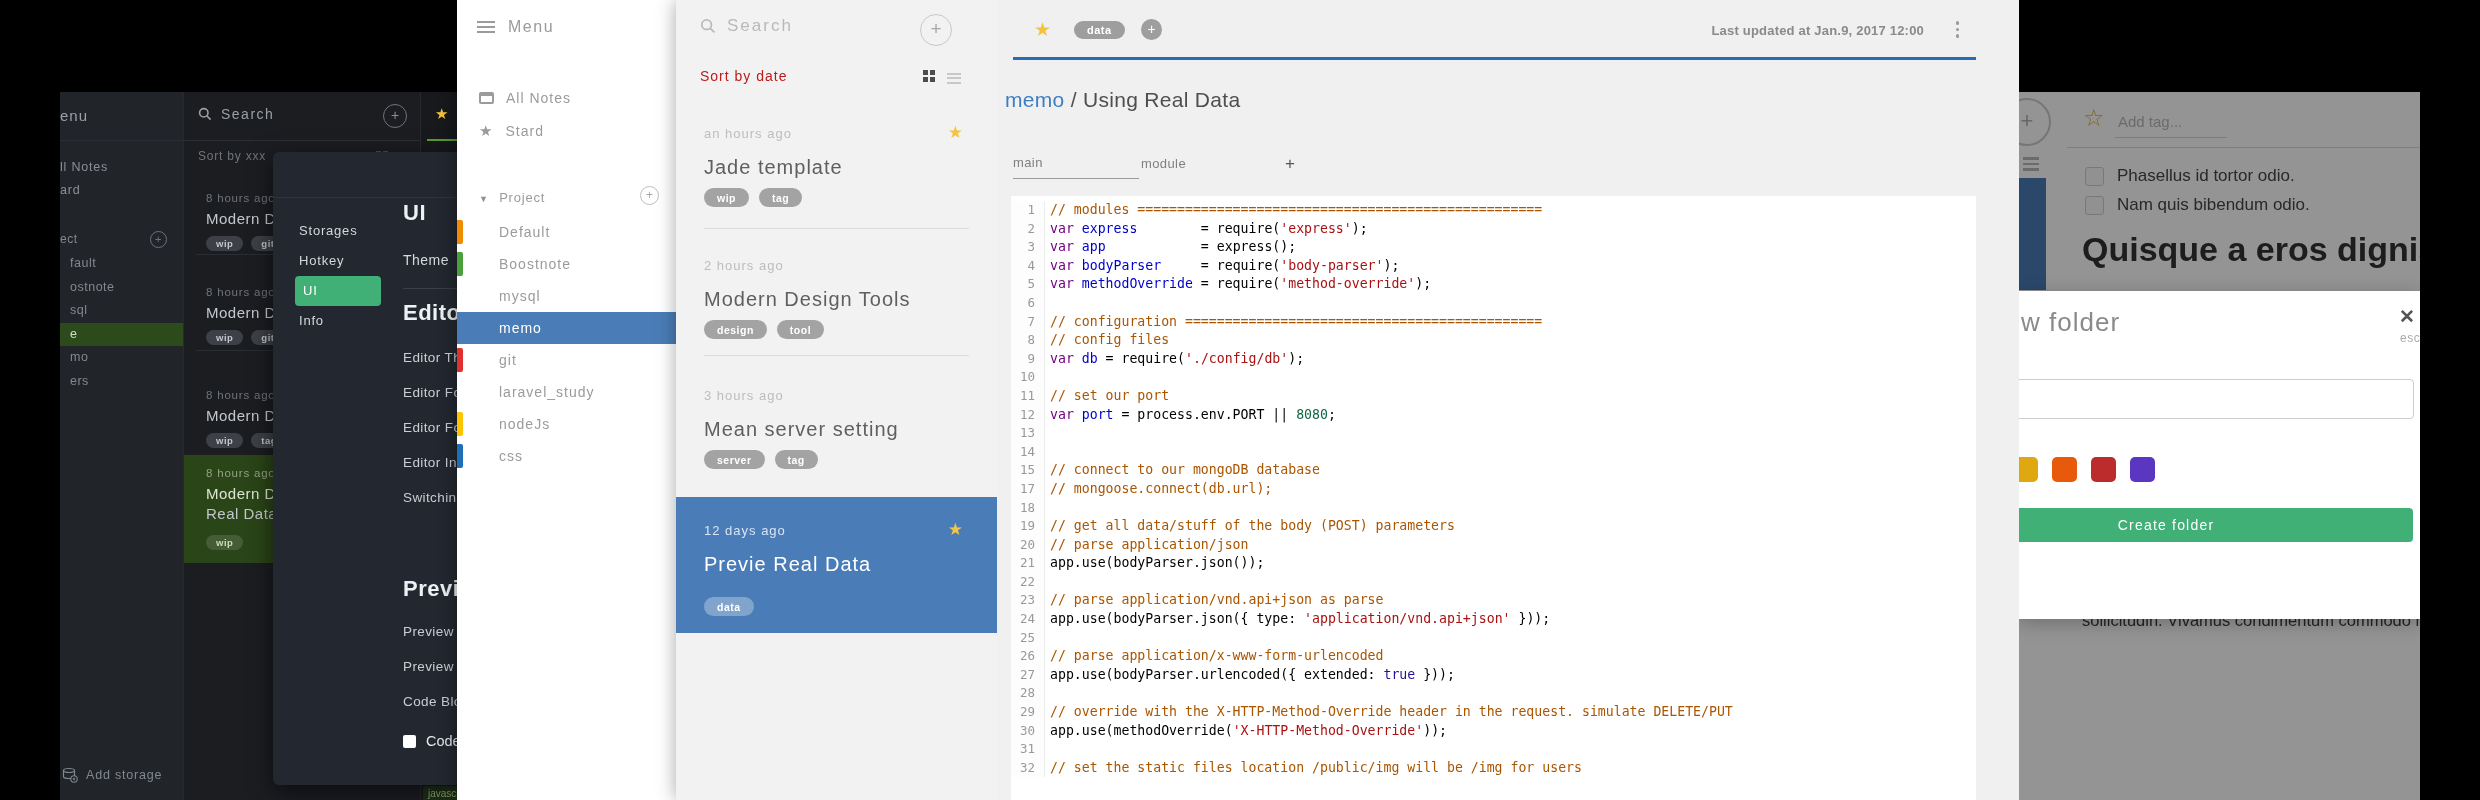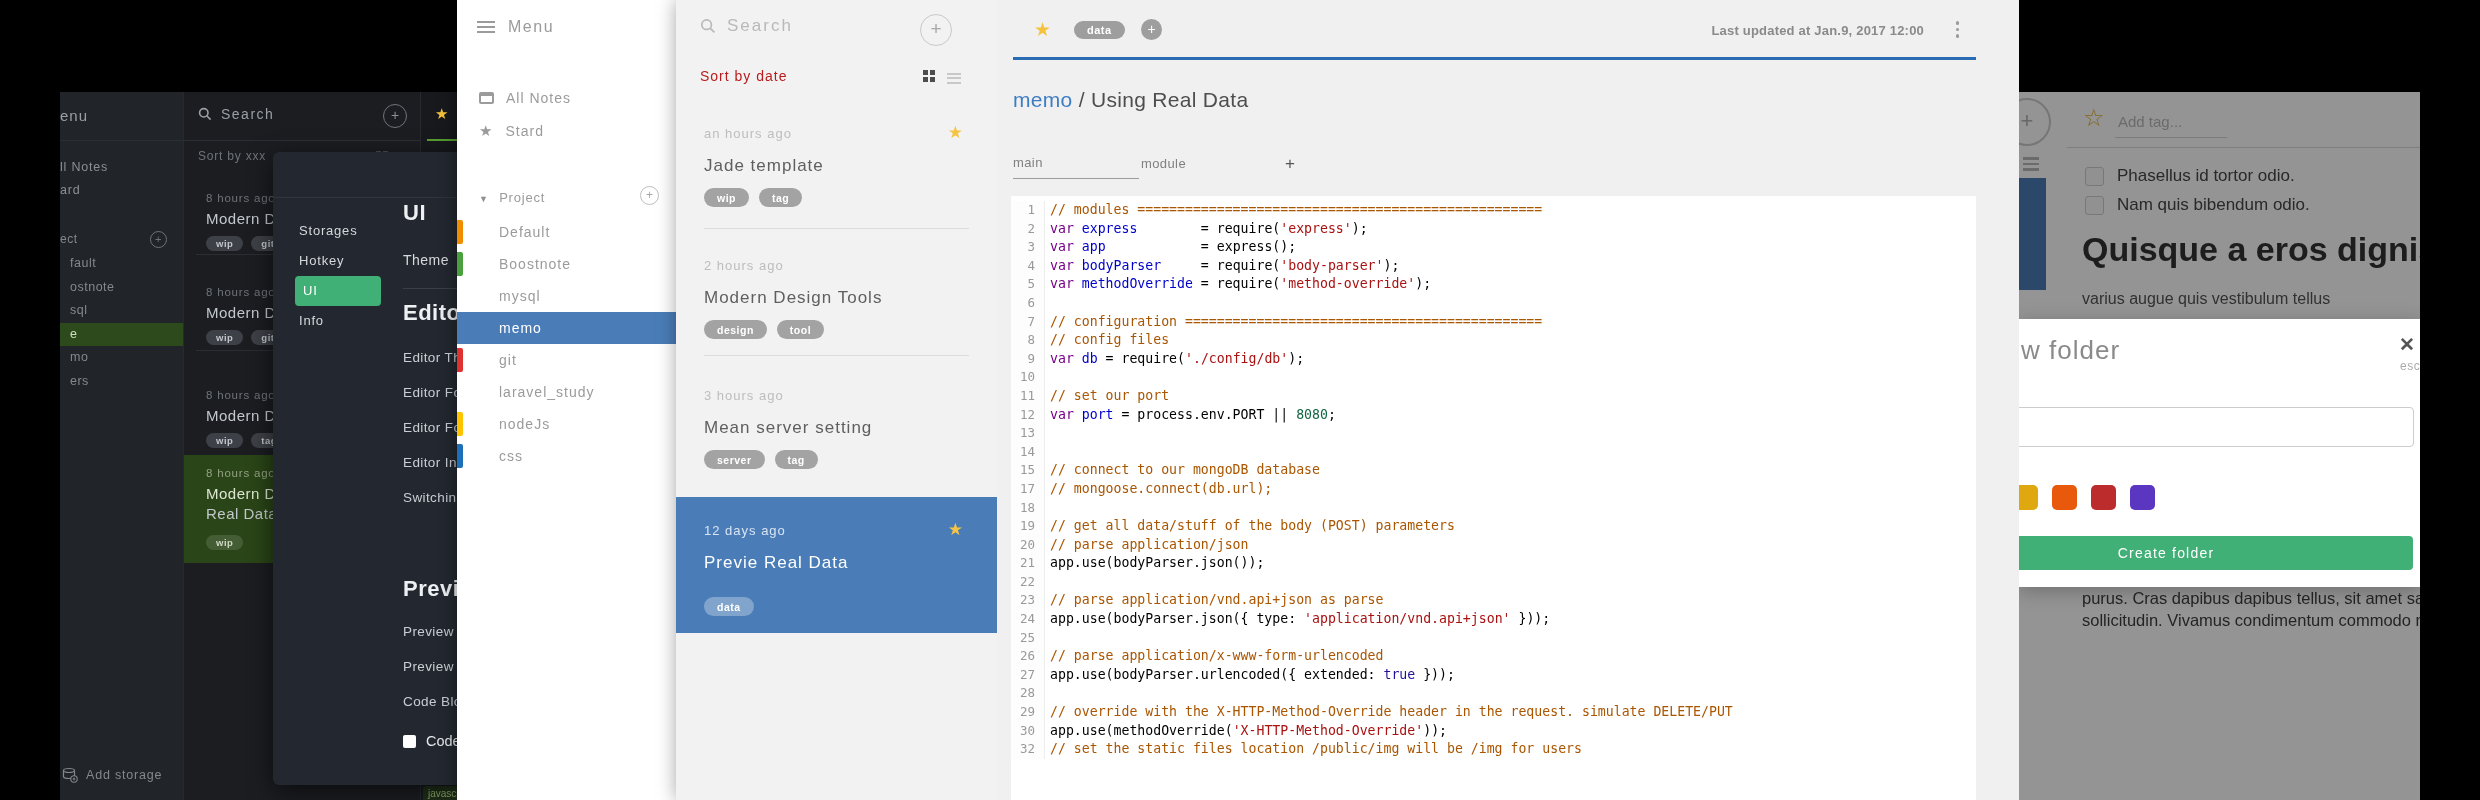--- a/index.html
+++ b/index.html
@@ -83,21 +83,21 @@
   .nl-search{position:absolute;left:24px;top:16px;display:flex;gap:11px;align-items:center;color:#b9b9b9;font-size:17px;letter-spacing:2px}
   .nl-plus{position:absolute;left:244px;top:14px;width:30px;height:30px;border:1.5px solid #c9c9c9;border-radius:50%;
     color:#a9a9a9;font-size:19px;line-height:28px;text-align:center}
   .nl-sort{position:absolute;left:24px;top:68px;color:#b91c1c;font-size:14px;letter-spacing:1px}
   .gridicon{position:absolute;left:247px;top:70px;width:13px;height:13px;display:grid;grid-template-columns:5px 5px;grid-template-rows:5px 5px;gap:2px}
   .gridicon i{background:#4c4c4c}
   .listicon{position:absolute;left:271px;top:70px}
   .listicon span{display:block;width:14px;height:2px;background:#c8c8c8;margin:2.5px 0}
   .w-note{position:absolute;left:0;width:100%;height:128px}
   .w-note .date{position:absolute;left:28px;top:26px;color:#bdbdbd;font-size:13px;letter-spacing:1px}
-  .w-note .title{position:absolute;left:28px;top:56px;color:#5f5f5f;font-size:17px;letter-spacing:1px;white-space:nowrap}
+  .w-note .title{position:absolute;left:28px;top:56px;color:#5f5f5f;font-size:20px;letter-spacing:1px;white-space:nowrap}
   .w-note .tags{position:absolute;left:28px;top:88px;display:flex;gap:10px}
   .w-note .tags .tag{background:#a3a3a3;color:#fff;font-size:10.5px;font-weight:bold;letter-spacing:.5px;padding:3.5px 13px;border-radius:10px}
   .w-note .note-star{position:absolute;right:34px;top:22px;color:#f6c445;font-size:17px}
   .w-note.sel{background:#4a7db7;height:136px}
   .w-note.sel .date{color:#d9e4f2}
   .w-note.sel .title{color:#fff}
   .w-note.sel .tags{top:100px}
   .w-note.sel .tags .tag{background:rgba(255,255,255,.3)}
   .nl-div{position:absolute;left:28px;right:28px;border-top:1px solid #dcdcdc}
 
@@ -105,21 +105,21 @@
   #editor{left:997px;top:0;width:1022px;height:800px;background:#f0f0f0}
   .ed-star{position:absolute;left:37px;top:18px;color:#f5c33b;font-size:19px}
   .ed-tag{position:absolute;left:77px;top:21px;background:#9e9e9e;color:#fff;font-size:11px;font-weight:bold;
     padding:3px 13px;border-radius:10px;letter-spacing:.5px}
   .ed-plus{position:absolute;left:144px;top:19px;width:21px;height:21px;background:#9e9e9e;border-radius:50%;
     color:#fff;font-size:14px;line-height:20px;text-align:center}
   .ed-updated{position:absolute;right:95px;top:23px;color:#8a8a8a;font-size:13px;font-weight:bold;letter-spacing:.2px}
   .kebab{position:absolute;right:60px;top:21px;display:flex;flex-direction:column;gap:3px;align-items:center}
   .kebab i{width:3.5px;height:3.5px;border-radius:50%;background:#9a9a9a}
   .ed-rule{position:absolute;left:16px;top:57px;width:963px;height:2.5px;background:#2a6cb3}
-  .ed-title{position:absolute;left:16px;top:88px;font-size:21px;letter-spacing:.3px;white-space:nowrap}
+  .ed-title{position:absolute;left:8px;top:88px;font-size:21px;letter-spacing:.3px;white-space:nowrap}
   .ed-title .folder{color:#3d7dc4}
   .ed-title .rest{color:#4e4e4e}
   .ed-tabs{position:absolute;left:16px;top:148px;display:flex;align-items:center}
   .ed-tab{color:#808080;font-size:13px;letter-spacing:.4px;width:126px;height:30px;line-height:30px}
   .ed-tab.active{border-bottom:1px solid #9c9c9c}
   .ed-tab.t2{width:130px;padding-left:2px}
   .ed-newtab{color:#555;font-size:17px;margin-left:14px}
   .codewrap{position:absolute;left:14px;top:196px;width:965px;height:604px;background:#fff;overflow:hidden;
     font-family:"DejaVu Sans Mono","Liberation Mono",monospace;font-size:13.2px;padding-top:5px}
   .cl{height:18.6px;line-height:18.6px;white-space:pre;display:flex}
@@ -139,21 +139,21 @@
   .rp-star{position:absolute;left:64px;top:12px;color:#e2ae34;font-size:24px}
   .rp-addtag{position:absolute;left:99px;top:21px;color:#b9b9b9;font-size:15px}
   .rp-addtag-line{position:absolute;left:96px;top:45px;width:112px;border-top:1px solid #d5d5d5}
   .rp-div{position:absolute;left:48px;right:0;top:55px;border-top:1px solid #d9d9d9}
   .rp-check{position:absolute;left:66px;display:flex;align-items:center;gap:13px;color:#474747;font-size:17px;white-space:nowrap}
   .rp-checkbox{width:17px;height:17px;border:1.5px solid #cfcfcf;border-radius:3px;background:#fafafa;flex:0 0 auto}
   .rp-heading{position:absolute;left:63px;top:138px;width:338px;color:#333;font-size:34px;font-weight:bold;white-space:nowrap;overflow:hidden}
   .rp-subline{position:absolute;left:63px;top:198px;color:#555;font-size:16px;white-space:nowrap}
   .rp-dim{position:absolute;left:0;top:0;right:0;bottom:0;background:rgba(0,0,0,.42)}
   .rp-paras{position:absolute;left:63px;top:409px;width:360px;color:#3f3f3f;font-size:16.5px;line-height:21.8px;white-space:nowrap}
-  .modal{position:absolute;left:0;top:227px;width:401px;height:268px;background:#fff;box-shadow:0 4px 18px rgba(0,0,0,.25)}
+  .modal{position:absolute;left:0;top:199px;width:401px;height:328px;background:#fff;box-shadow:0 4px 18px rgba(0,0,0,.25)}
   .md-title{position:absolute;left:2px;top:16px;color:#8a8a8a;font-size:26px;letter-spacing:1px;white-space:nowrap}
   .md-close{position:absolute;left:380px;top:14px;color:#555;font-size:19px;font-weight:bold}
   .md-esc{position:absolute;left:381px;top:40px;color:#aaa;font-size:12px;letter-spacing:.5px}
   .md-input{position:absolute;left:-80px;top:88px;width:475px;height:40px;border:1px solid #ccc;border-radius:4px;background:#fff;box-sizing:border-box;font-size:15px;padding:0 10px;color:#444}
   .md-swatches{position:absolute;left:-6px;top:166px;display:flex;gap:14px}
   .md-swatch{width:25px;height:25px;border-radius:5px}
   .md-btn{position:absolute;left:-100px;top:217px;width:494px;height:34px;background:#41b077;border-radius:4px;
     color:#fff;font-size:14px;letter-spacing:1.2px;text-align:center;line-height:34px}
 
   
@@ -559,20 +559,24 @@
         </div>
         <div class="cl">
           <span class="ln">29</span>
           <span class="ct"><span class="tok-c">// override with the X-HTTP-Method-Override header in the request. simulate DELETE/PUT</span></span>
         </div>
         <div class="cl">
           <span class="ln">30</span>
           <span class="ct"><span class="tok-p">app.use(methodOverride(</span><span class="tok-s">'X-HTTP-Method-Override'</span><span class="tok-p">));</span></span>
         </div>
         <div class="cl">
+          <span class="ln">31</span>
+          <span class="ct"></span>
+        </div>
+        <div class="cl">
           <span class="ln">32</span>
           <span class="ct"><span class="tok-c">// set the static files location /public/img will be /img for users</span></span>
         </div>
       </div>
   </div>
 </div>
 
 <div id="rightPanel" class="abs">
   <div class="rp-page">
     <div class="rp-plus-sliver">+</div>

